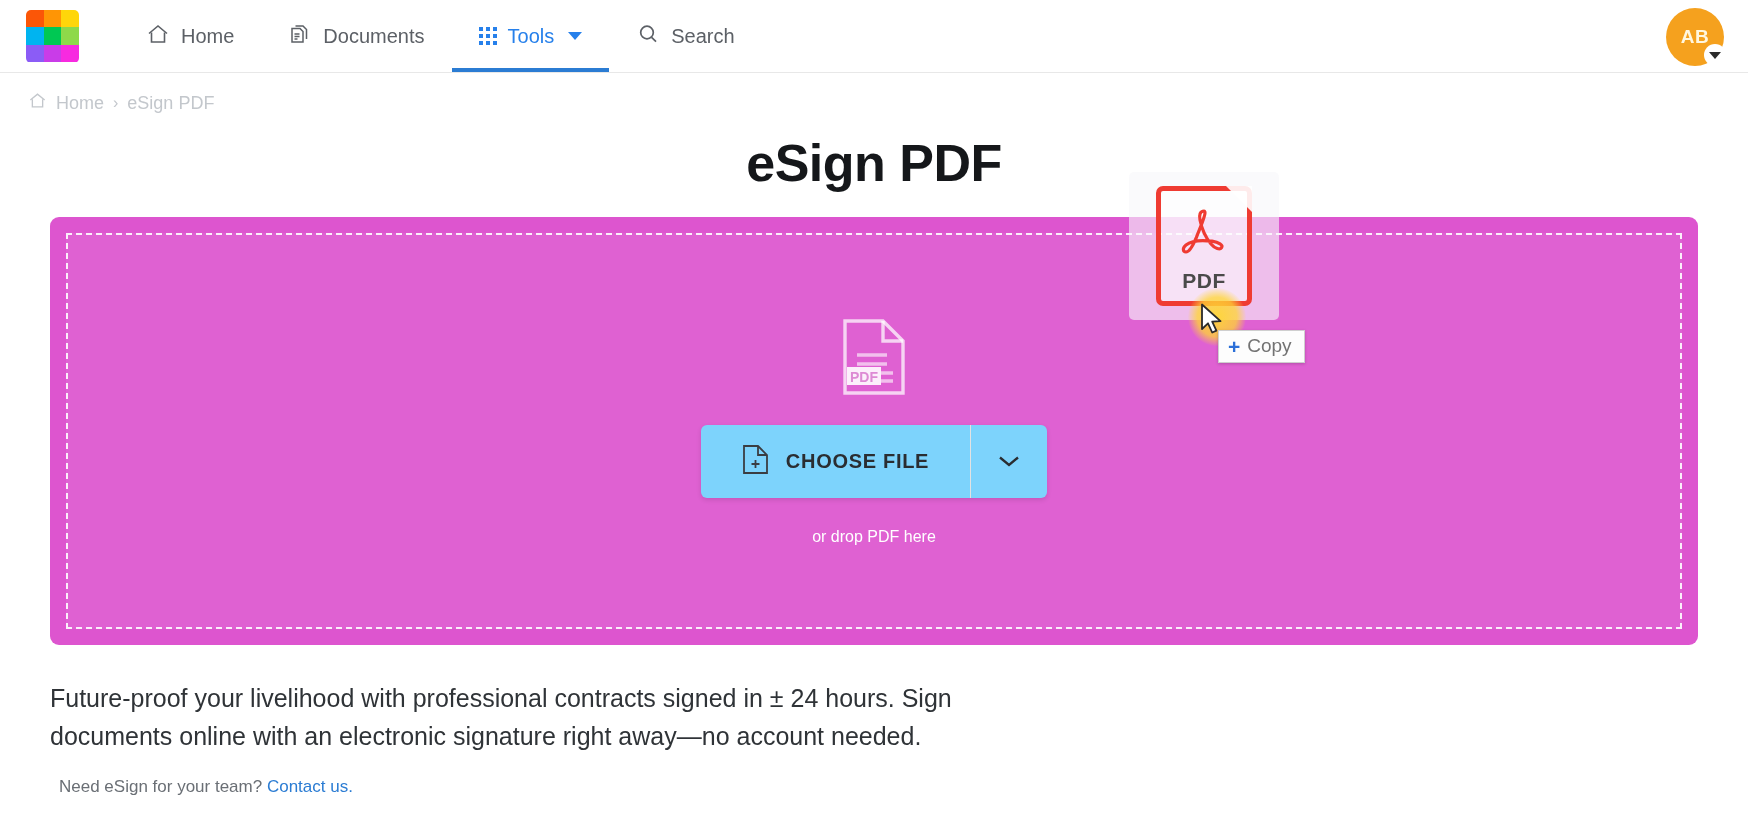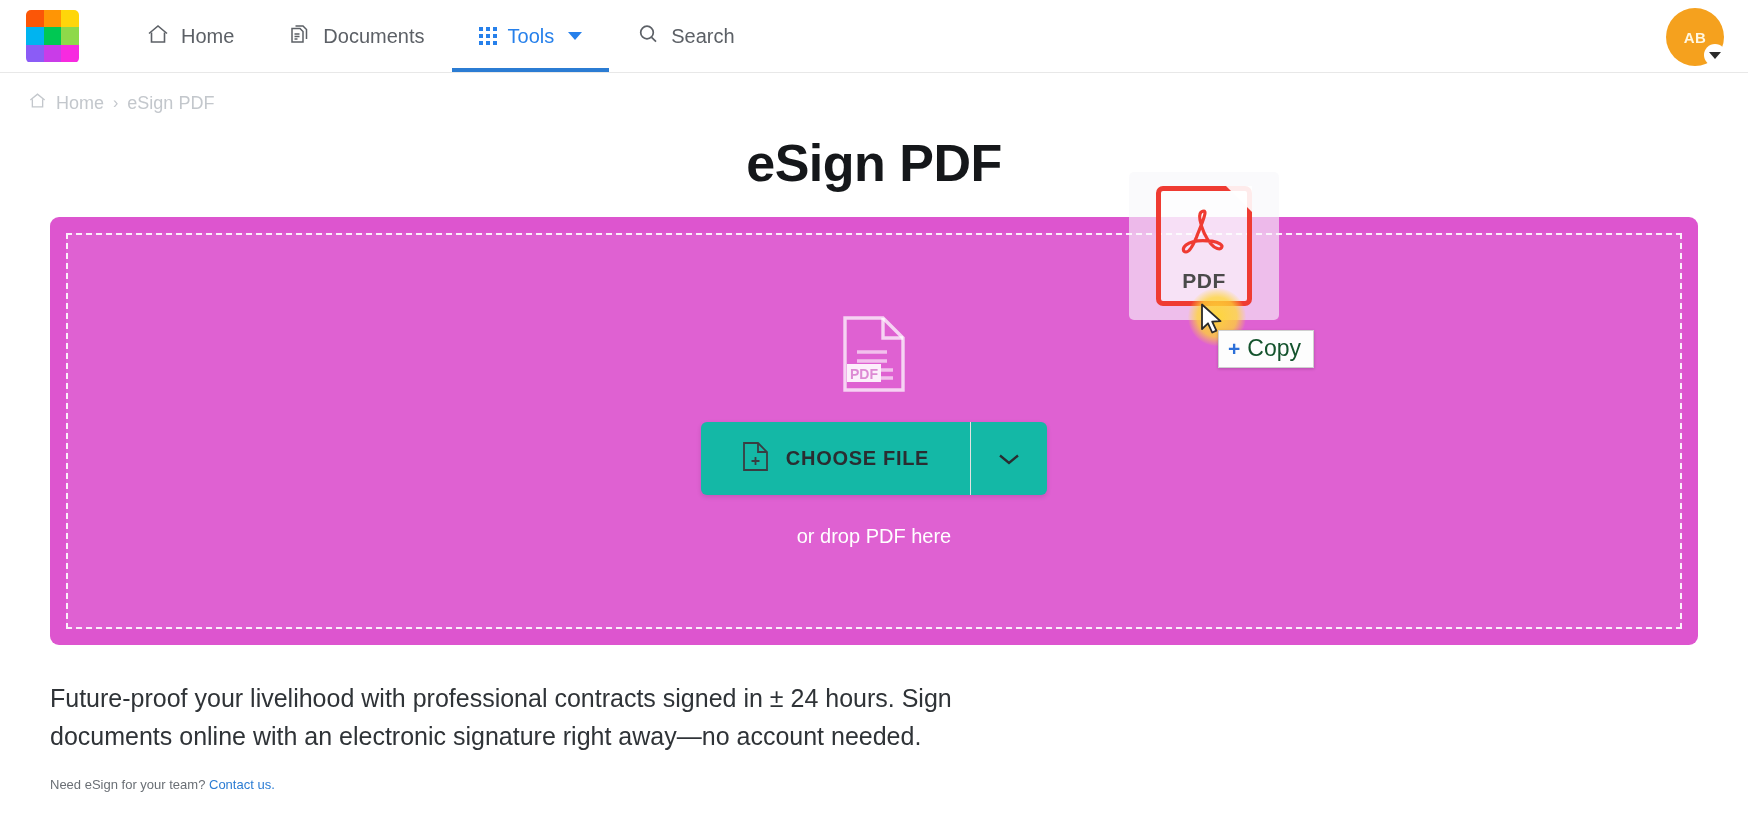--- a/index.html
+++ b/index.html
@@ -63,21 +63,21 @@
     grid-template-rows: repeat(3, 4px);
     gap: 3px;
   }
   .dots-icon i { background: #2680eb; display: block; width: 4px; height: 4px; }
 
   .avatar-wrap { position: absolute; right: 24px; top: 8px; width: 58px; height: 58px; cursor: pointer; }
   .avatar {
     width: 58px; height: 58px; border-radius: 50%;
     background: #f5a11e;
     color: #fff7e0;
-    font-size: 15px; font-weight: bold;
+    font-size: 19px; font-weight: bold;
     display: flex; align-items: center; justify-content: center;
     letter-spacing: 0.5px;
   }
   .avatar-caret {
     position: absolute; right: -2px; bottom: 0;
     width: 22px; height: 22px; border-radius: 50%;
     background: #ffffff;
     display: flex; align-items: center; justify-content: center;
   }
   .avatar-caret::after {
@@ -120,21 +120,21 @@
     border: 2px dashed rgba(255,255,255,0.9);
     background: rgba(255,255,255,0.07);
     display: flex;
     flex-direction: column;
     align-items: center;
     justify-content: center;
   }
   .pdf-placeholder { margin-bottom: 24px; }
   .choose-row {
     display: flex;
-    background: #14b8a6;
+    background: #7dd3fc;
     border-radius: 6px;
     box-shadow: 0 2px 5px rgba(0,0,0,0.12);
     overflow: hidden;
   }
   .choose-btn {
     display: flex; align-items: center; gap: 17px;
     padding: 19px 41px;
     cursor: pointer;
   }
   .choose-label {
@@ -144,21 +144,21 @@
     white-space: nowrap;
   }
   .choose-divider { width: 1px; background: #e2e2e2; }
   .choose-caret {
     width: 76px;
     display: flex; align-items: center; justify-content: center;
     cursor: pointer;
   }
   .drop-hint {
     margin-top: 30px;
-    font-size: 20px;
+    font-size: 16px;
     color: #ffffff;
   }
 
   
   .drag-ghost {
     position: absolute;
     left: 1129px; top: 172px;
     width: 150px; height: 148px;
     background: rgba(247,247,250,0.62);
     border-radius: 5px;
@@ -202,37 +202,38 @@
     position: absolute;
     left: 1218px; top: 330px;
     background: #fdfdfd;
     border: 1px solid #cfcfcf;
     box-shadow: 0 1px 3px rgba(0,0,0,0.2);
     padding: 4px 12px 5px 9px;
     display: flex; align-items: center; gap: 7px;
     pointer-events: none;
   }
   .copy-plus { color: #2b6fd8; font-size: 21px; font-weight: bold; line-height: 1; }
-  .copy-text { color: #14532d; font-size: 23px; }
+  .copy-text { color: #737373; font-size: 19px; }
 
   
   .bottom {
     display: flex;
     padding: 34px 50px 0 50px;
   }
   .bottom-left { width: 960px; }
   .lede {
     font-size: 25px;
     line-height: 1.52;
     color: #2f3337;
   }
   .team-line {
     margin-top: 22px;
-    font-size: 13px;
+    font-size: 17px;
     color: #6a6f75;
+    margin-left: 9px;
   }
   .team-line a { color: #2b7cd3; text-decoration: none; cursor: pointer; }
   .bottom-right { padding-left: 52px; padding-top: 5px; }
   .feature {
     display: flex; align-items: center; gap: 21px;
     margin-bottom: 33px;
   }
   .check-circle {
     width: 27px; height: 27px; border-radius: 50%;
     background: #20c45e;

